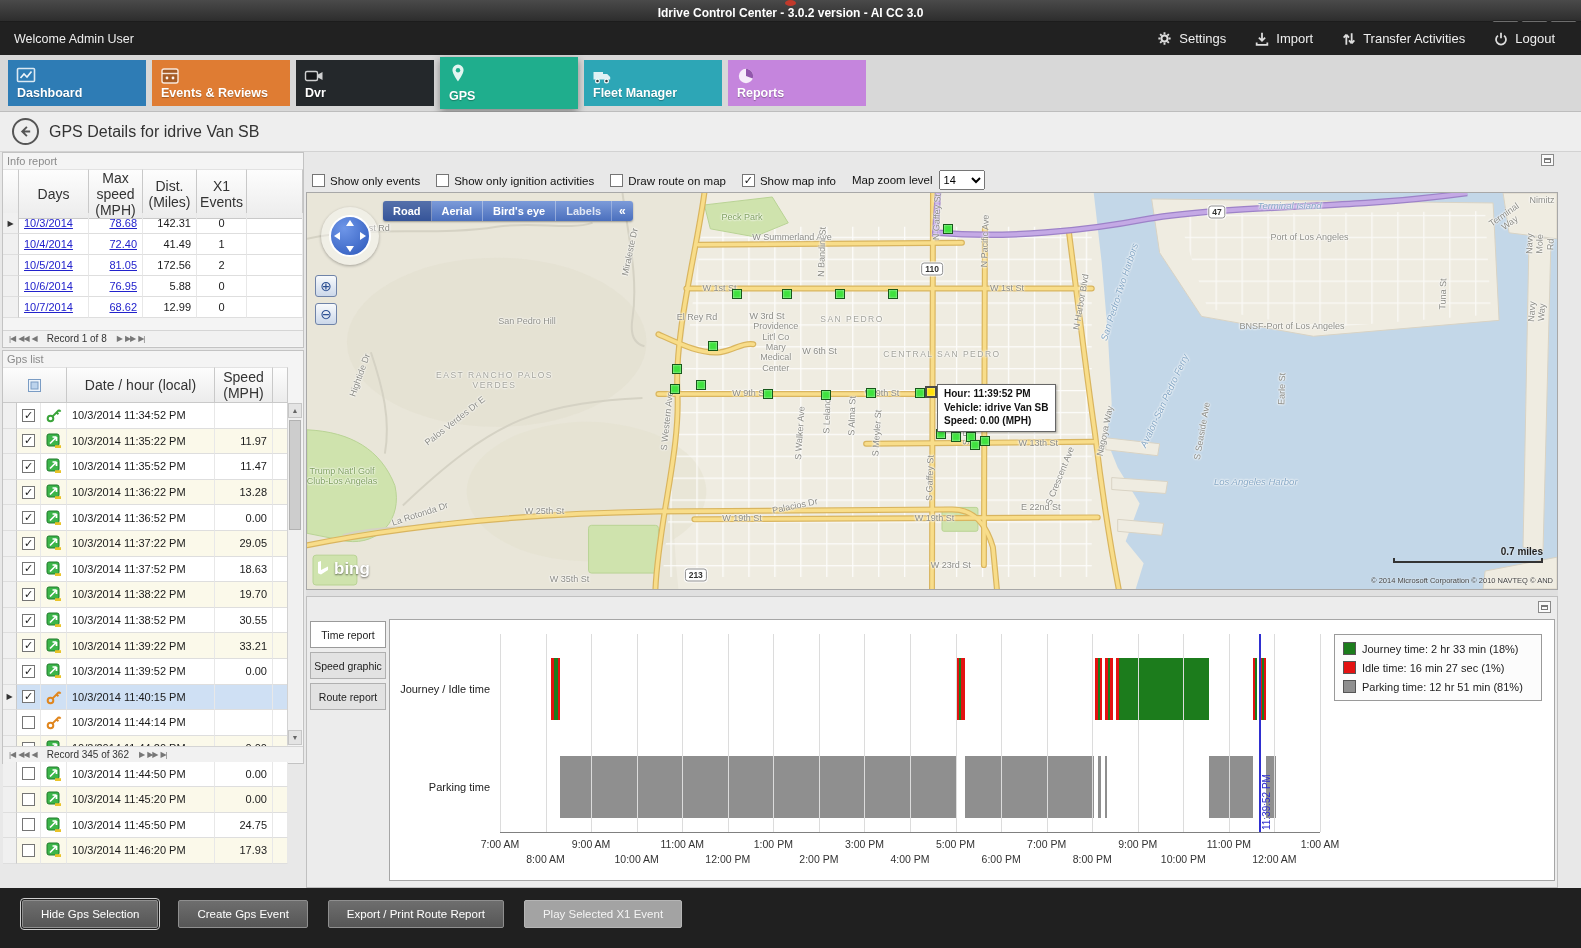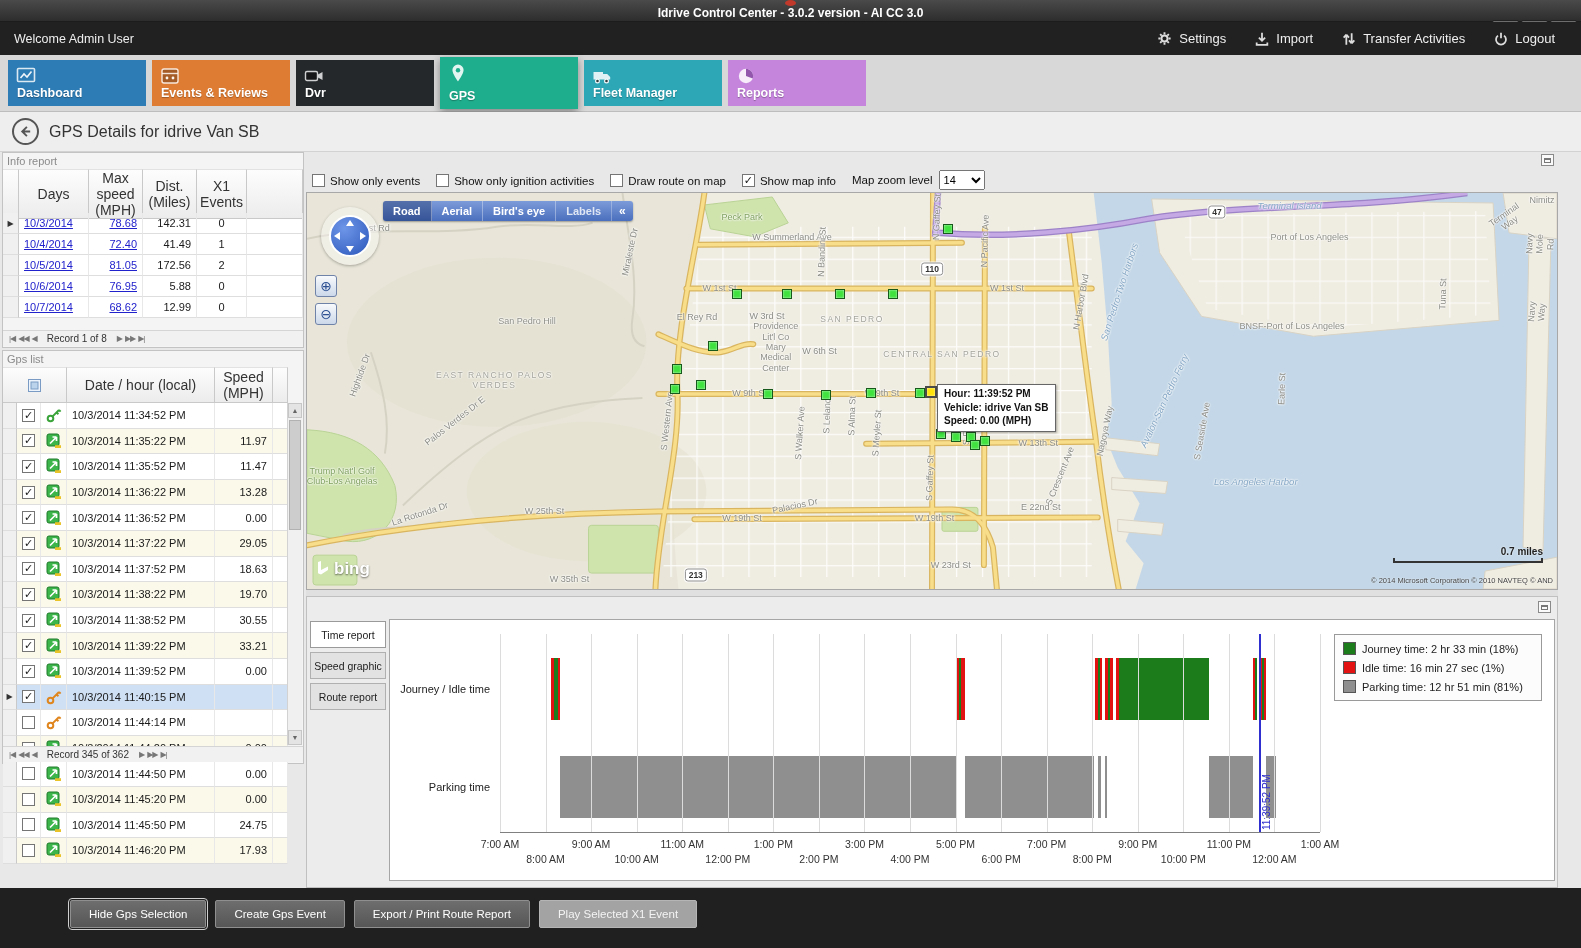--- a/index.html
+++ b/index.html
@@ -181,21 +181,21 @@
   #legend { position:absolute; left:944px; top:14px; width:208px; border:1px solid #9a9a9a; background:#fcfcfc;
     padding:7px 8px; display:flex; flex-direction:column; gap:6px; }
   .lrow { display:flex; align-items:center; gap:6px; font-size:11px; color:#222; white-space:nowrap; }
   .lsw { width:13px; height:13px; border:1px solid #555; flex:0 0 auto; }
   .tmark { position:absolute; top:0; height:100%; width:0; border-left:2px solid #2f2fd0; z-index:6; }
   .tmlabel { position:absolute; top:51%; height:48%; writing-mode:vertical-rl; transform:rotate(180deg);
     font-size:10px; color:#2f2fd0; white-space:nowrap; z-index:7; }
 
   
   #footer { position:absolute; left:0; top:888px; width:100%; height:60px; background:#202020; }
-  #footer-buttons { display:flex; gap:9px; padding:12px 0 0 22px;margin-left:48px; }
+  #footer-buttons { display:flex; gap:20px; padding:12px 0 0 22px; }
   .fbtn { height:28px; padding:0 18px; background:linear-gradient(#6e6e6e,#565656); border:1px solid #8f8f8f;
     border-radius:2px; color:#fff; font-size:11.5px; font-family:inherit; }
   .fbtn.focused { outline:1px solid #cfcfcf; outline-offset:1px; }
   .fbtn.disabled { background:#a3a3a3; border-color:#b5b5b5; color:#f4f4f4; }
 </style>
 </head>
 <body>
 
 <div id="app">
 

